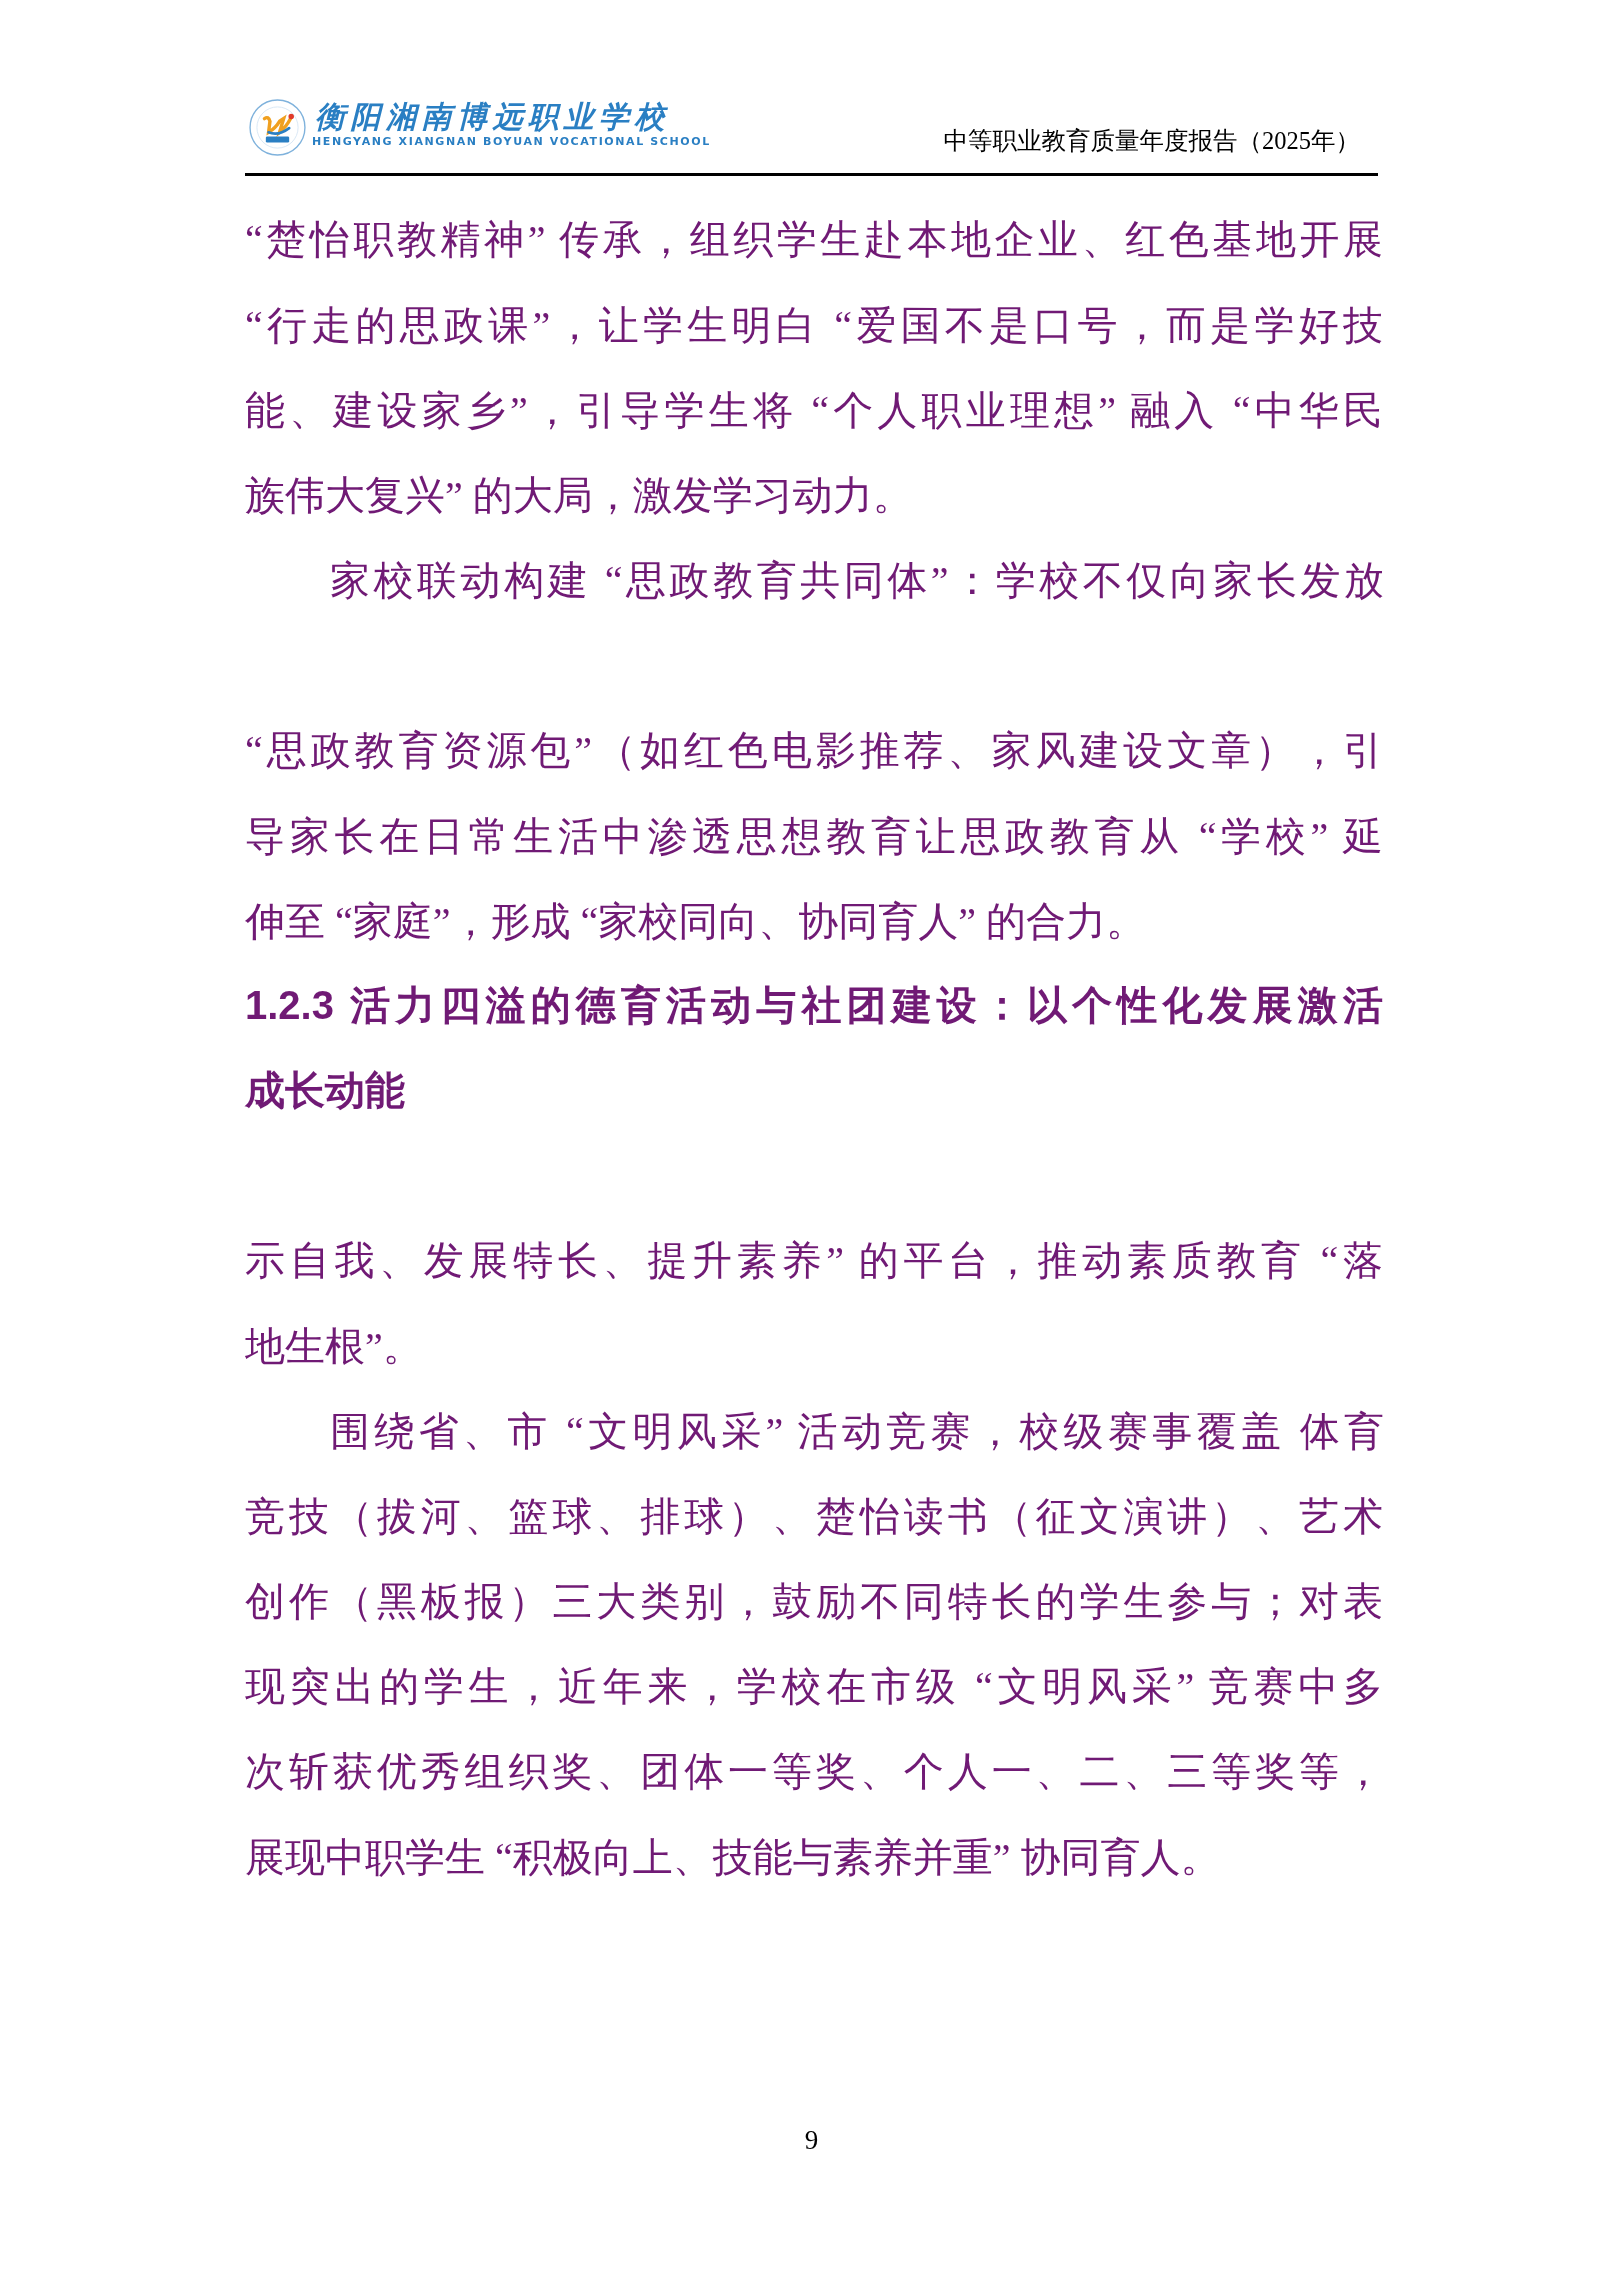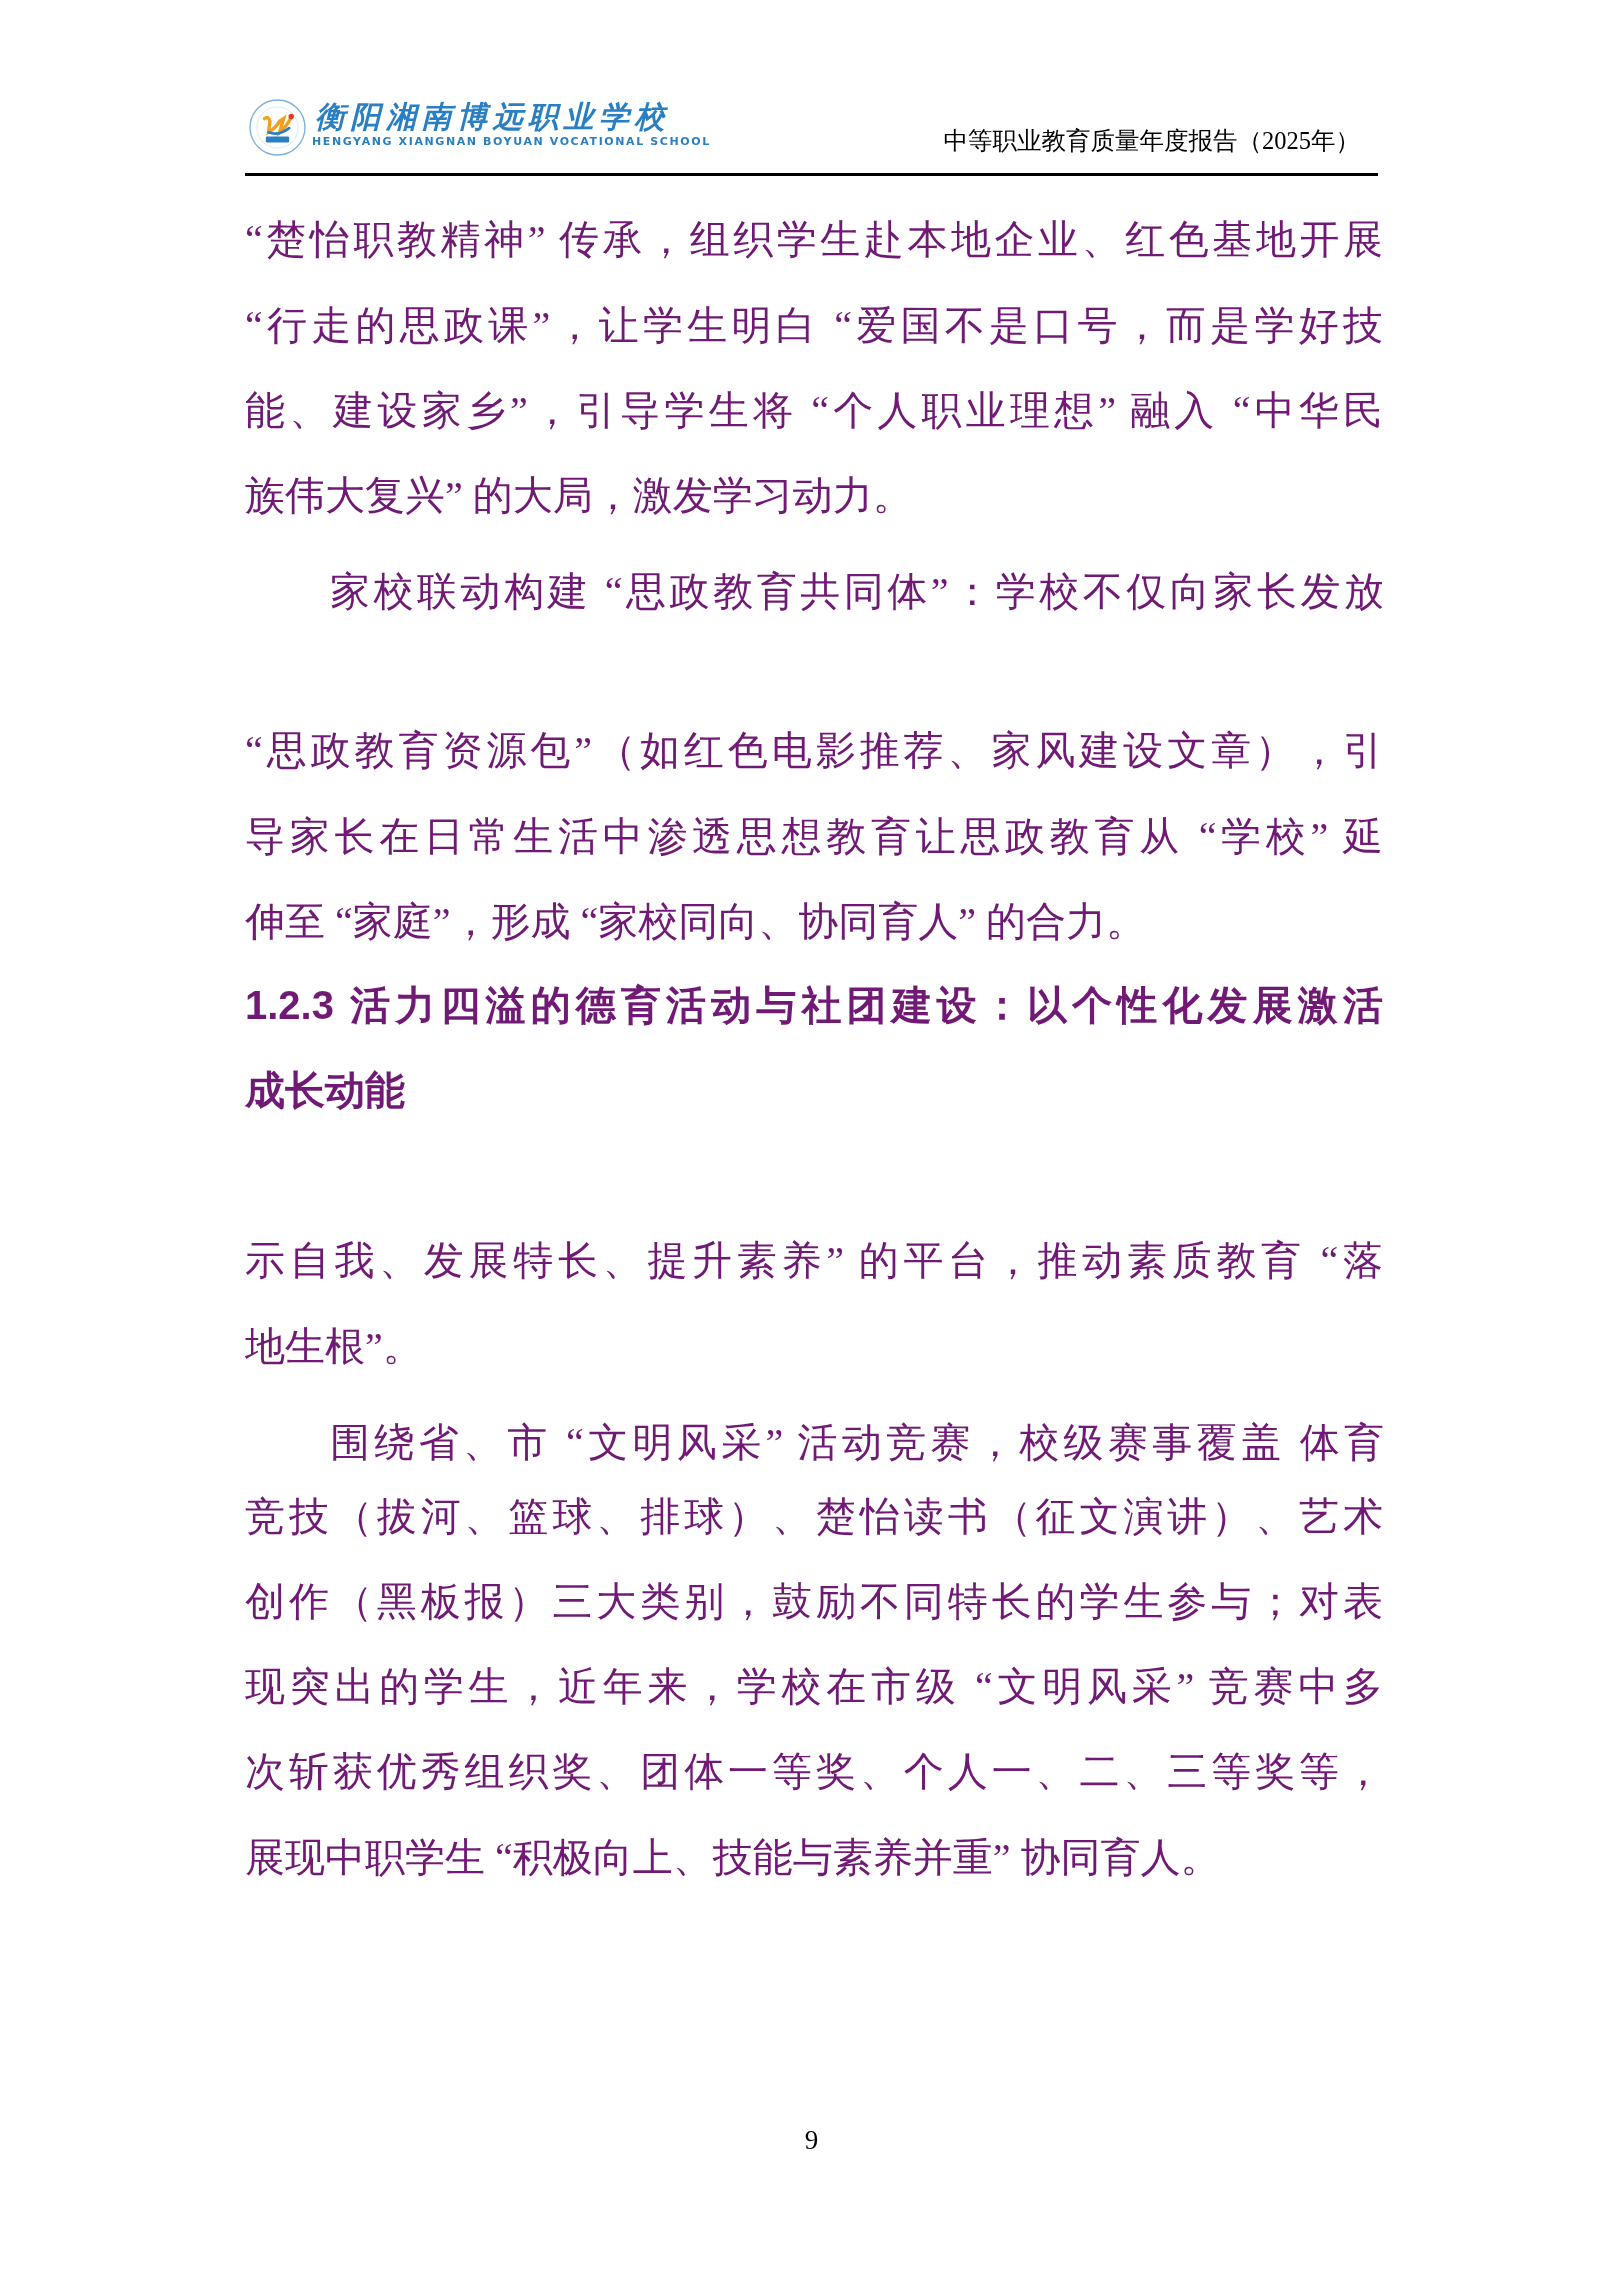--- a/index.html
+++ b/index.html
@@ -9,21 +9,21 @@
     
     .logo { position: absolute; left: 248px; top: 98px; width: 59px; height: 59px; }
     .school-name-cn { position: absolute; left: 315px; top: 97px; font-family: "DejaVu Serif", serif; font-style: italic; font-weight: bold; font-size: 30px; color: #2a7fc3; letter-spacing: 5.5px; white-space: nowrap; }
     .school-name-en { position: absolute; left: 312px; top: 135px; font-family: "DejaVu Sans", sans-serif; font-weight: bold; font-size: 11px; color: #2a7fc3; letter-spacing: 1.6px; white-space: nowrap; }
     .report-title { position: absolute; right: 263px; top: 116px; font-family: "Liberation Serif", serif; font-size: 24.5px; color: #000; white-space: nowrap; margin-top: 8px; }
     .header-rule { position: absolute; left: 245px; top: 173px; width: 1133px; height: 2.7px; background: #000; }
 
     
     .line { position: absolute; left: 245px; width: 1138px; font-family: "Liberation Serif", "DejaVu Serif", serif; font-size: 40px; line-height: 53px; color: #701a75; white-space: nowrap; }
     .line.justify { text-align: justify; text-align-last: justify; }
-    .line.indent { padding-left: 85px; width: 1054px; margin-top: 11px; }
+    .line.indent { padding-left: 85px; width: 1054px; }
     .line.heading { font-family: "Liberation Sans", "DejaVu Sans", sans-serif; font-weight: bold; font-size: 40px; }
 
     .page-number { position: absolute; left: 0; width: 1623px; top: 2125px; text-align: center; font-family: "Liberation Serif", serif; font-size: 27px; color: #000; }
   </style>
 </head>
 <body>
 
 <div class="page">
 
   <div class="logo">

